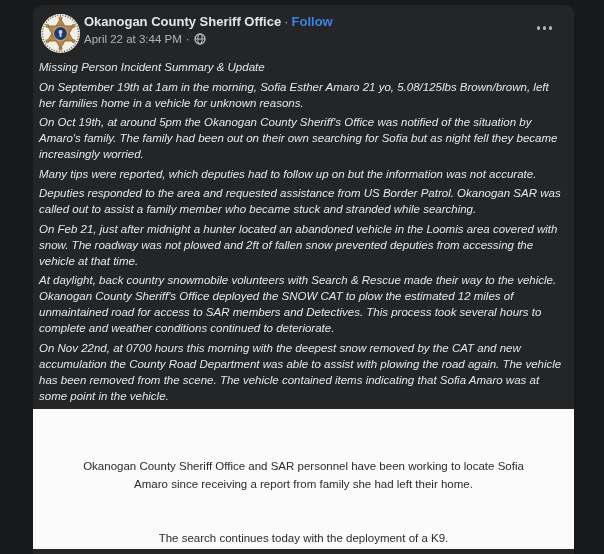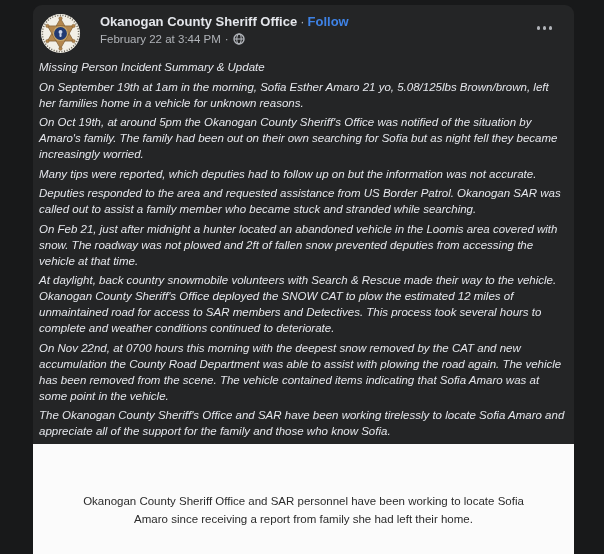--- a/index.html
+++ b/index.html
@@ -20,21 +20,21 @@
     border-radius:9px 9px 0 0;
   }
   .header{
     display:flex; align-items:flex-start;
     padding:7px 8px 0 8px; position:relative;
   }
   .avatar{
     width:39px; height:39px; border-radius:50%; flex:0 0 auto;
     margin-top:2px; cursor:pointer; overflow:hidden; background:#f2efe6;
   }
-  .header-text{ margin-left:20px; padding-top:2px; }
+  .header-text{ margin-left:4px; padding-top:2px; }
   .name-row{ font-size:13px; line-height:16px; }
   .author-name{ font-weight:bold; color:var(--text-primary); cursor:pointer; }
   .name-sep{ color:var(--text-secondary); font-weight:normal; padding:0 3px; }
   .follow-link{ color:var(--accent-blue); font-weight:bold; cursor:pointer; }
   .meta-row{
     font-size:11.5px; color:var(--text-secondary);
     display:flex; align-items:center; gap:4px; margin-top:2px; line-height:14px;
   }
   .meta-row .ts{ cursor:pointer; }
   .globe{ display:inline-block; width:12px; height:12px; }
@@ -83,21 +83,21 @@
         <circle cx="20" cy="18.4" r="2" fill="#cdd6ea"></circle>
         <rect x="18.9" y="20.2" width="2.2" height="3.4" rx="1" fill="#cdd6ea"></rect>
       </svg>
     </div>
 
     <div class="header-text">
       <div class="name-row">
         <span class="author-name">Okanogan County Sheriff Office</span><span class="name-sep">·</span><span class="follow-link">Follow</span>
       </div>
       <div class="meta-row">
-        <span class="ts">February 22 at 3:44 PM</span>
+        <span class="ts">April 22 at 3:44 PM</span>
         <span>·</span>
         <span class="globe">
           <svg viewBox="0 0 12 12" width="12" height="12">
             <circle cx="6" cy="6" r="5" fill="none" stroke="#b0b3b8" stroke-width="1.4"></circle>
             <ellipse cx="6" cy="6" rx="2.2" ry="5" fill="none" stroke="#b0b3b8" stroke-width="1.1"></ellipse>
             <line x1="1" y1="6" x2="11" y2="6" stroke="#b0b3b8" stroke-width="1.1"></line>
           </svg>
         </span>
       </div>
     </div>
@@ -112,21 +112,20 @@
   <div class="post-body">
       <div class="para">Missing Person Incident Summary &amp; Update</div>
       <div class="para">On September 19th at 1am in the morning, Sofia Esther Amaro 21 yo, 5.08/125lbs Brown/brown, left her families home in a vehicle for unknown reasons.</div>
       <div class="para">On Oct 19th, at around 5pm the Okanogan County Sheriff's Office was notified of the situation by Amaro's family. The family had been out on their own searching for Sofia but as night fell they became increasingly worried.</div>
       <div class="para">Many tips were reported, which deputies had to follow up on but the information was not accurate.</div>
       <div class="para">Deputies responded to the area and requested assistance from US Border Patrol. Okanogan SAR was called out to assist a family member who became stuck and stranded while searching.</div>
       <div class="para">On Feb 21, just after midnight a hunter located an abandoned vehicle in the Loomis area covered with snow. The roadway was not plowed and 2ft of fallen snow prevented deputies from accessing the vehicle at that time.</div>
       <div class="para">At daylight, back country snowmobile volunteers with Search &amp; Rescue made their way to the vehicle.
 Okanogan County Sheriff's Office deployed the SNOW CAT to plow the estimated 12 miles of unmaintained road for access to SAR members and Detectives. This process took several hours to complete and weather conditions continued to deteriorate.</div>
       <div class="para">On Nov 22nd, at 0700 hours this morning with the deepest snow removed by the CAT and new accumulation the County Road Department was able to assist with plowing the road again. The vehicle has been removed from the scene. The vehicle contained items indicating that Sofia Amaro was at some point in the vehicle.</div>
-      <div class="para">The Okanogan County Sheriff's Office and SAR have been working tirelessly to locate Sofia Amaro and appreciate all of the support for the family and those who know Sofia.</div>
     </div>
 
   <div class="attachment">
     <div>
         <div class="caption-para">Okanogan County Sheriff Office and SAR personnel have been working to locate Sofia Amaro since receiving a report from family she had left their home.</div>
         <div class="caption-para">The search continues today with the deployment of a K9.</div>
       </div>
   </div>
 
 </div>

